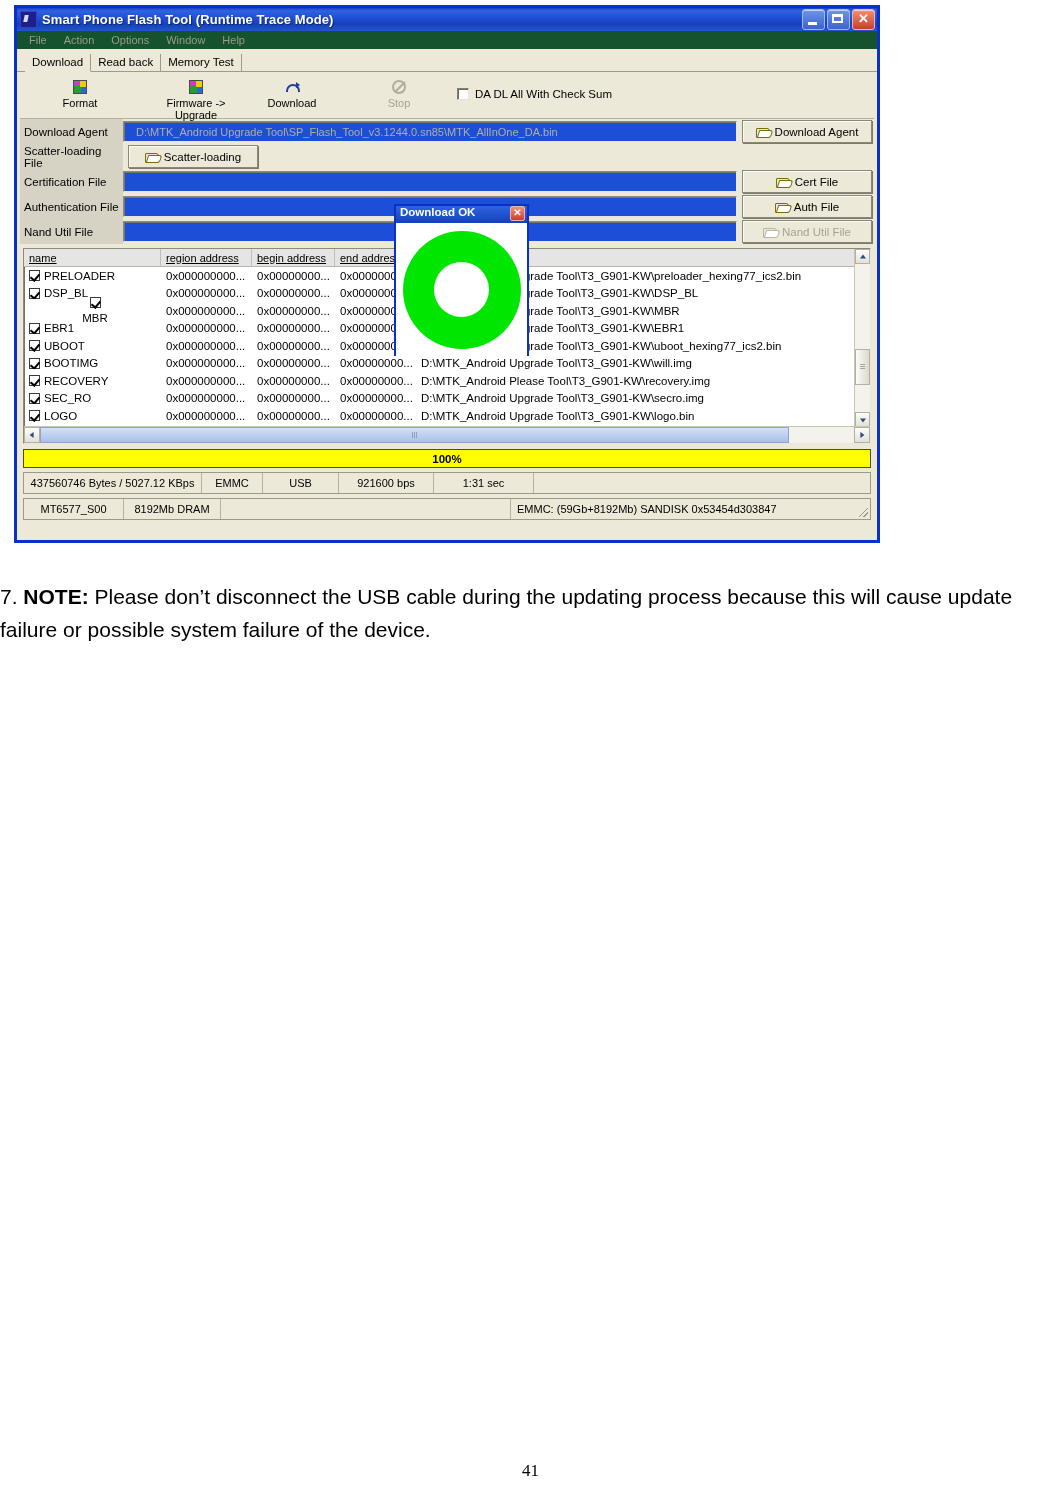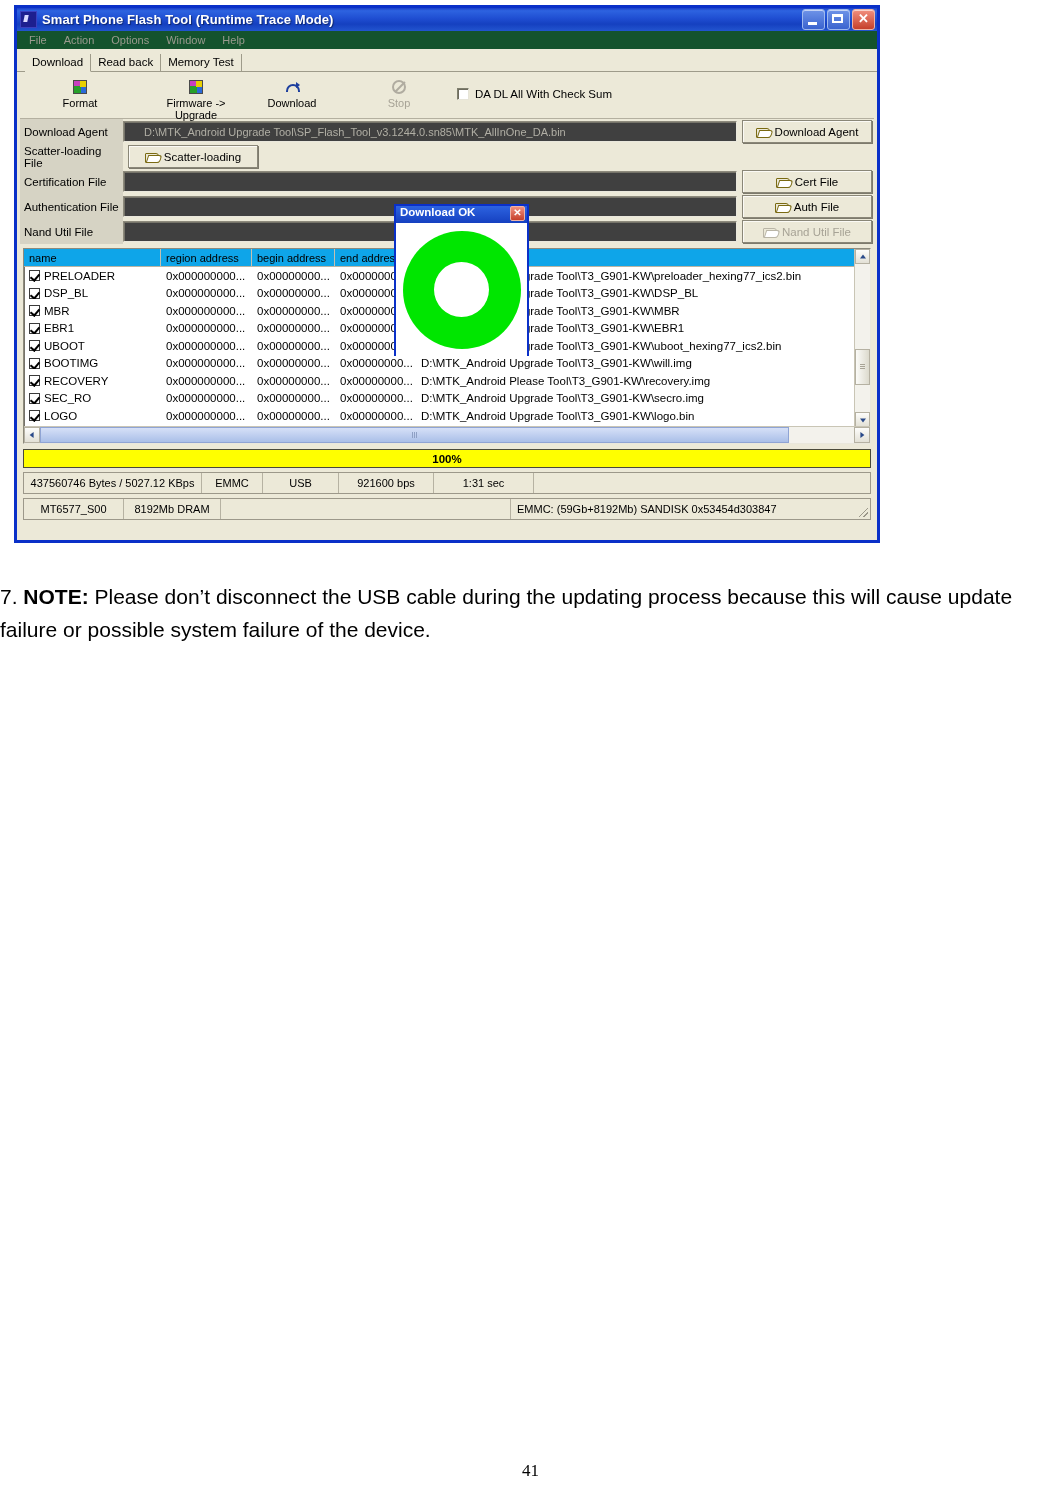--- a/index.html
+++ b/index.html
@@ -136,25 +136,25 @@
 
   
   #file-rows{padding:0;}
   .frow{display:flex;align-items:stretch;height:25px;}
   .flabel{
     width:103px;flex:0 0 auto;font-size:11.5px;color:#000;
     display:flex;align-items:center;padding-left:4px;box-sizing:border-box;
     background:#d6d3c4;
   }
   .finput{
-    flex:1 1 auto;margin:2px 0 2px 0;background:#404040;
+    flex:1 1 auto;margin:2px 0 2px 0;background:#1d4ed8;
     border:1px solid #8d8a7c;border-right-color:#e9e7dc;border-bottom-color:#e9e7dc;
     box-shadow:inset 1px 1px 0 #76746a;
     font-size:11px;color:#b0aea4;display:flex;align-items:center;
-    padding-left:20px;overflow:hidden;white-space:nowrap;box-sizing:border-box;
+    padding-left:12px;overflow:hidden;white-space:nowrap;box-sizing:border-box;
   }
   .fbtn{
     width:130px;flex:0 0 auto;margin:1px 2px 1px 5px;
     background:#ece9d8;border:1px solid #8a8778;
     box-shadow:inset 1px 1px 0 #fbfaf5, 1px 1px 0 #7d7a6c;
     font-size:11.5px;color:#000;display:flex;align-items:center;justify-content:center;gap:5px;
     box-sizing:border-box;
   }
   .fbtn.disabled{color:#a7a396;}
   .ico-folder{
@@ -173,22 +173,22 @@
   .fbtn.disabled .ico-folder:before,.fbtn.disabled .ico-folder:after{border-color:#b9b5a6;}
 
   
   #table-wrap{
     margin:4px 3px 0 3px;background:#fff;
     border:1px solid #8d8a7c;border-right-color:#e9e7dc;border-bottom-color:#e9e7dc;
     box-shadow:inset 1px 1px 0 #76746a;
     height:196px;position:relative;box-sizing:border-box;overflow:hidden;
   }
   #thead{
-    display:flex;height:17px;background:#0ea5e9;border-bottom:1px solid #b8b4a4;
-    font-size:11px;color:#000;
+    display:flex;height:17px;background:#e5e5e5;border-bottom:1px solid #b8b4a4;
+    font-size:11px;color:#000;text-decoration:underline;
   }
   .th{
     border-right:1px solid #c4c0b0;padding-left:5px;display:flex;align-items:center;
     box-sizing:border-box;overflow:hidden;white-space:nowrap;
   }
   .tr{display:flex;height:17.5px;font-size:11.5px;color:#000;align-items:center;}
   .td{padding-left:5px;box-sizing:border-box;overflow:hidden;white-space:nowrap;
       display:flex;align-items:center;}
   .td.name{gap:4px;}
   .rowchk{
@@ -446,21 +446,21 @@
             <div class="td name" style="width: 137px;">
               <span class="rowchk"></span>
               <span>DSP_BL</span>
             </div>
             <div class="td" style="width: 91px;">0x000000000...</div>
             <div class="td" style="width: 83px;">0x00000000...</div>
             <div class="td" style="width: 81px;">0x00000000...</div>
             <div class="td" style="flex: 1 1 auto;">D:\MTK_Android Upgrade Tool\T3_G901-KW\DSP_BL</div>
           </div>
           <div class="tr">
-            <div class="td name" style="width: 137px;">
+            <div class="td name" style="width: 137px; flex-direction: column;">
               <span class="rowchk"></span>
               <span>MBR</span>
             </div>
             <div class="td" style="width: 91px;">0x000000000...</div>
             <div class="td" style="width: 83px;">0x00000000...</div>
             <div class="td" style="width: 81px;">0x00000000...</div>
             <div class="td" style="flex: 1 1 auto;">D:\MTK_Android Upgrade Tool\T3_G901-KW\MBR</div>
           </div>
           <div class="tr">
             <div class="td name" style="width: 137px;">

